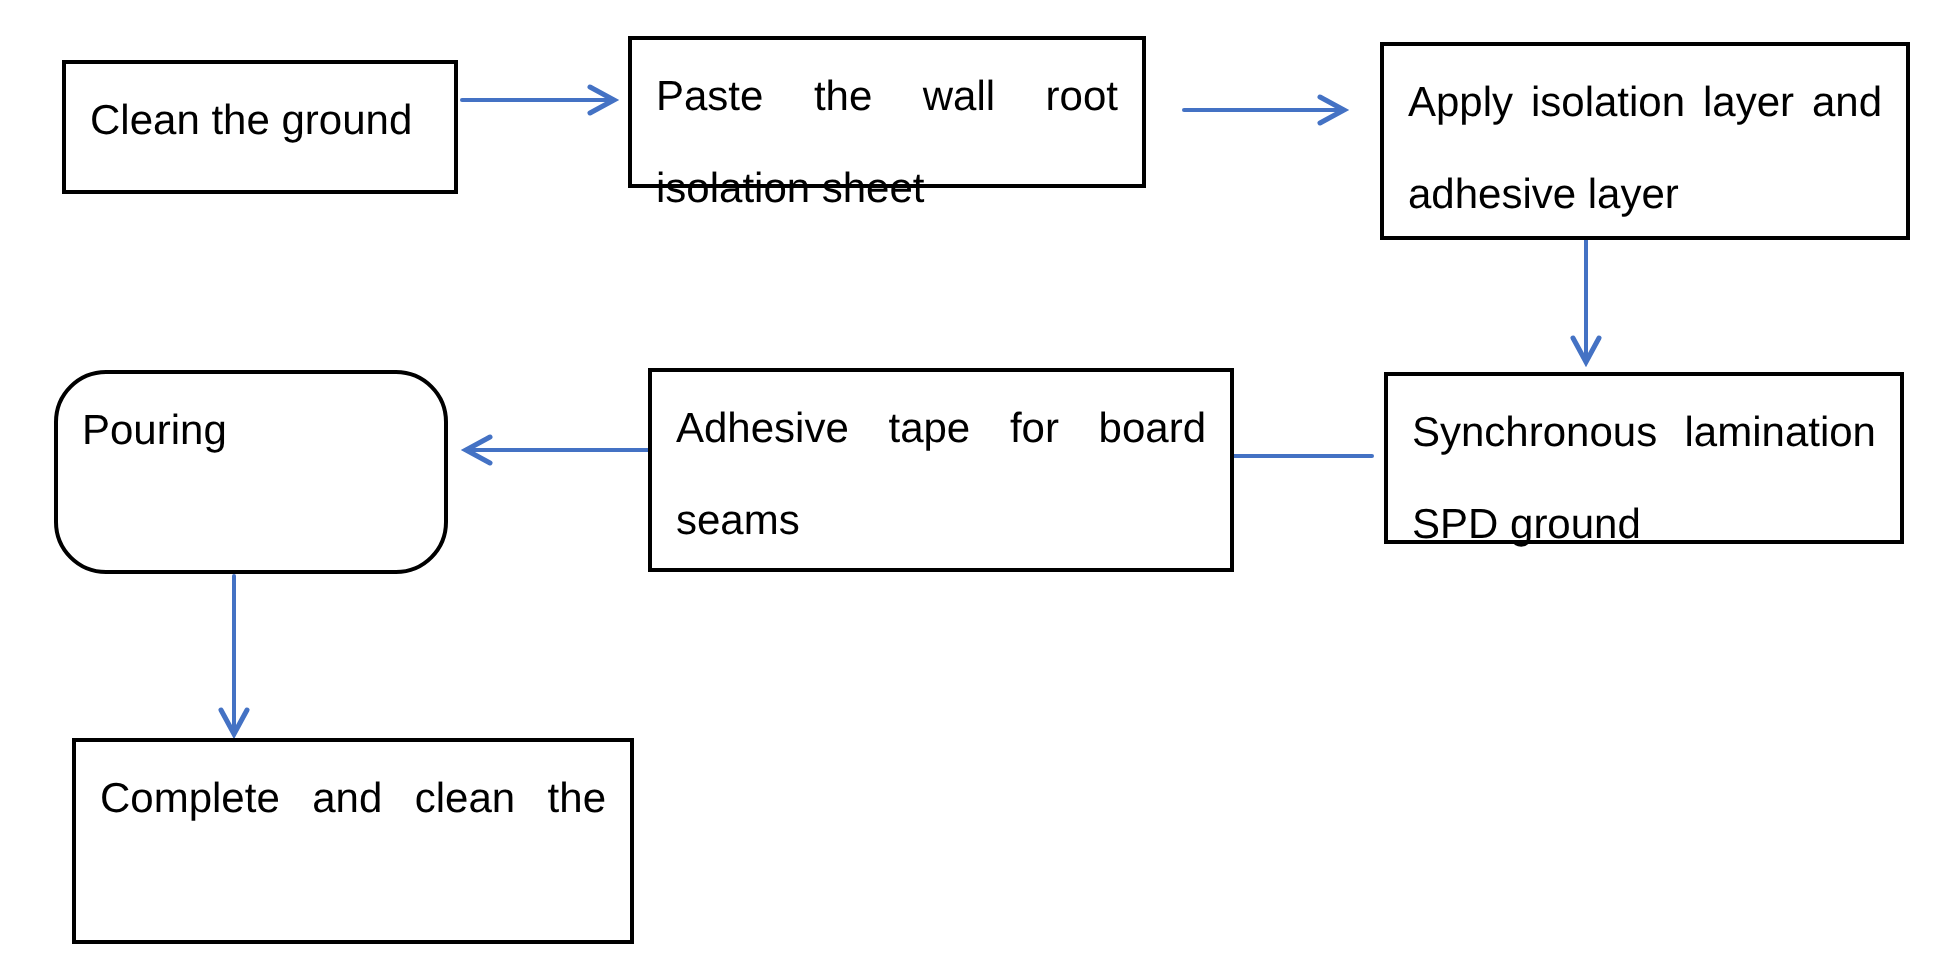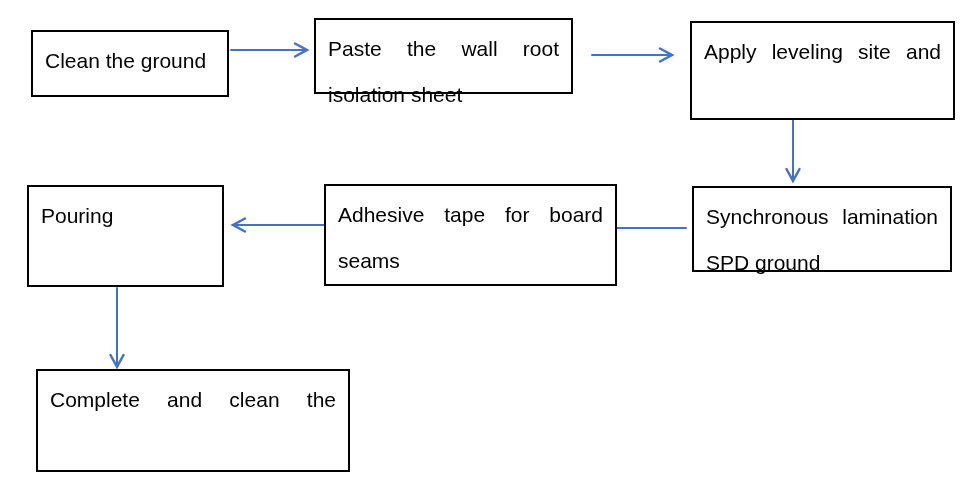--- a/index.html
+++ b/index.html
@@ -39,22 +39,22 @@
   }
   .line.just{
     text-align:justify;
     text-align-last:justify;
   }
   .b1{left:31px;top:14px;width:198px;height:67px;margin-top:16px;}
   .b2{left:314px;top:18px;width:259px;height:76px;}
   .b3{left:690px;top:21px;width:265px;height:99px;}
   .b4{left:679px;top:186px;width:260px;height:86px;margin-left:13px;}
   .b5{left:324px;top:184px;width:293px;height:102px;}
-  .b6{left:27px;top:185px;width:197px;height:102px;}
-  .b7{left:36px;top:369px;width:314px;height:103px;}
+  .b6{left:27px;top:185px;width:197px;height:102px;border-radius:26px;}
+  .b7{left:36px;top:369px;width:281px;height:103px;}
 </style>
 </head>
 <body>
 
 <div class="canvas">
 
   <svg class="arrows" viewBox="0 0 975 480" xmlns="http://www.w3.org/2000/svg">
 
     <g stroke="currentColor" fill="none" stroke-linecap="round">
       <line x1="231" y1="50" x2="304" y2="50" stroke-width="2"></line>
@@ -90,21 +90,22 @@
   <div class="box b1">
     <div class="line">Clean the ground</div>
   </div>
 
   <div class="box b2">
     <div class="line just">Paste the wall root</div>
     <div class="line">isolation sheet</div>
   </div>
 
   <div class="box b3">
-    <div class="line just">Apply leveling site and</div>
+    <div class="line just">Apply isolation layer and</div>
+    <div class="line">adhesive layer</div>
   </div>
 
   <div class="box b4">
     <div class="line just">Synchronous lamination</div>
     <div class="line">SPD ground</div>
   </div>
 
   <div class="box b5">
     <div class="line just">Adhesive tape for board</div>
     <div class="line">seams</div>

